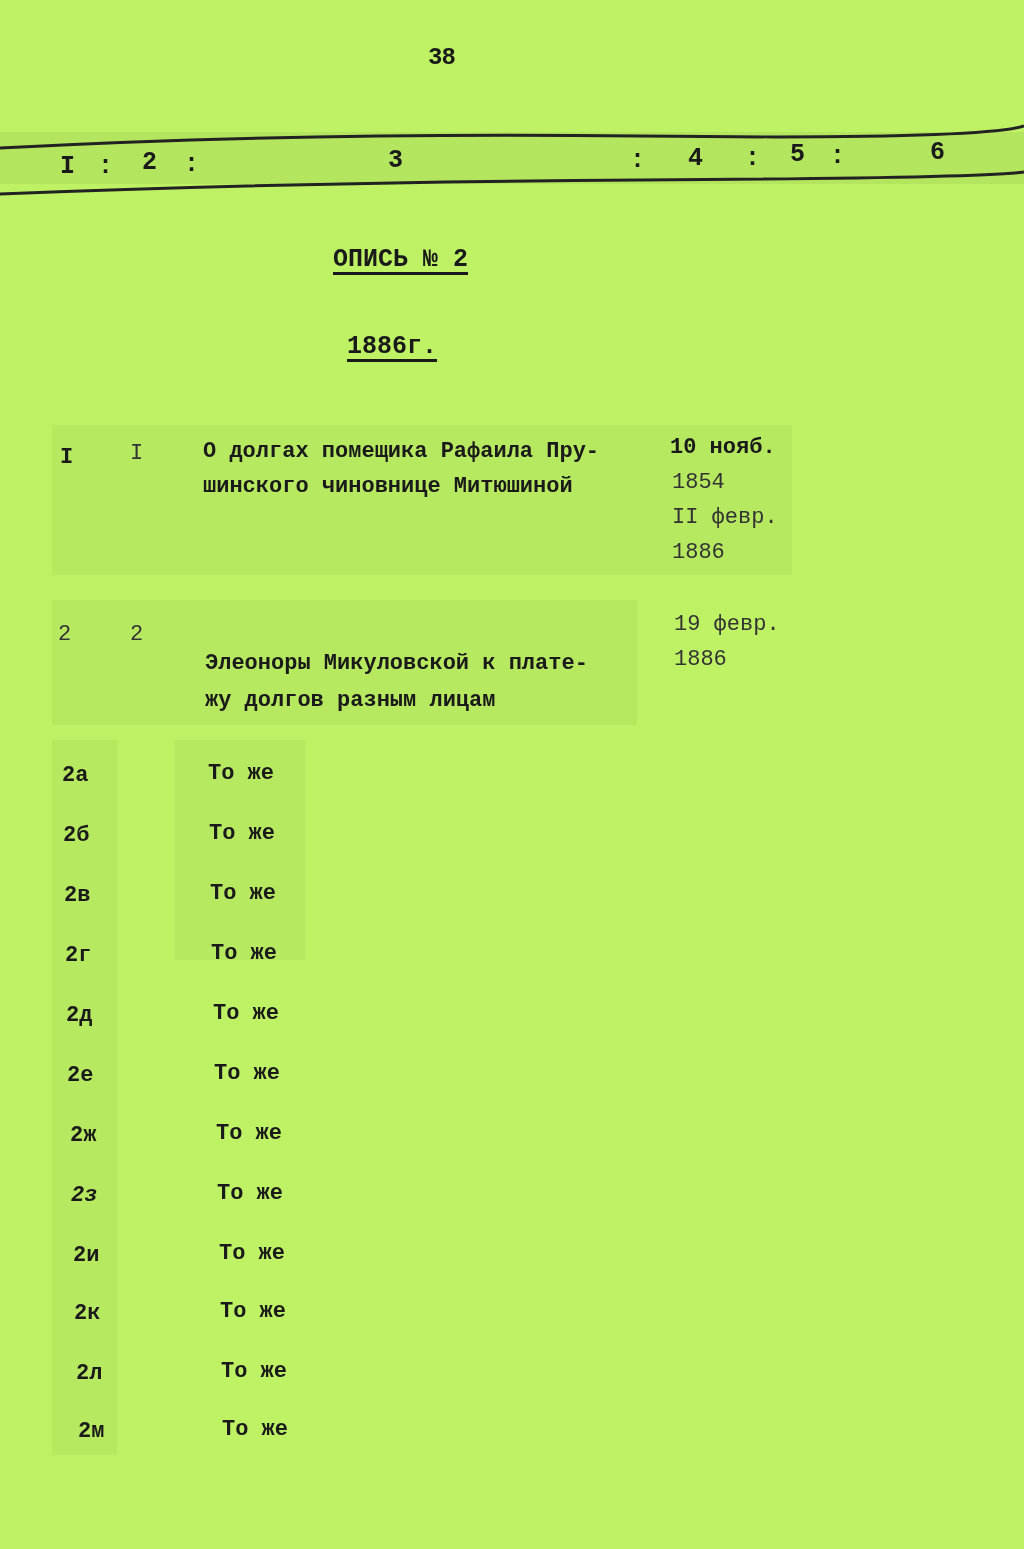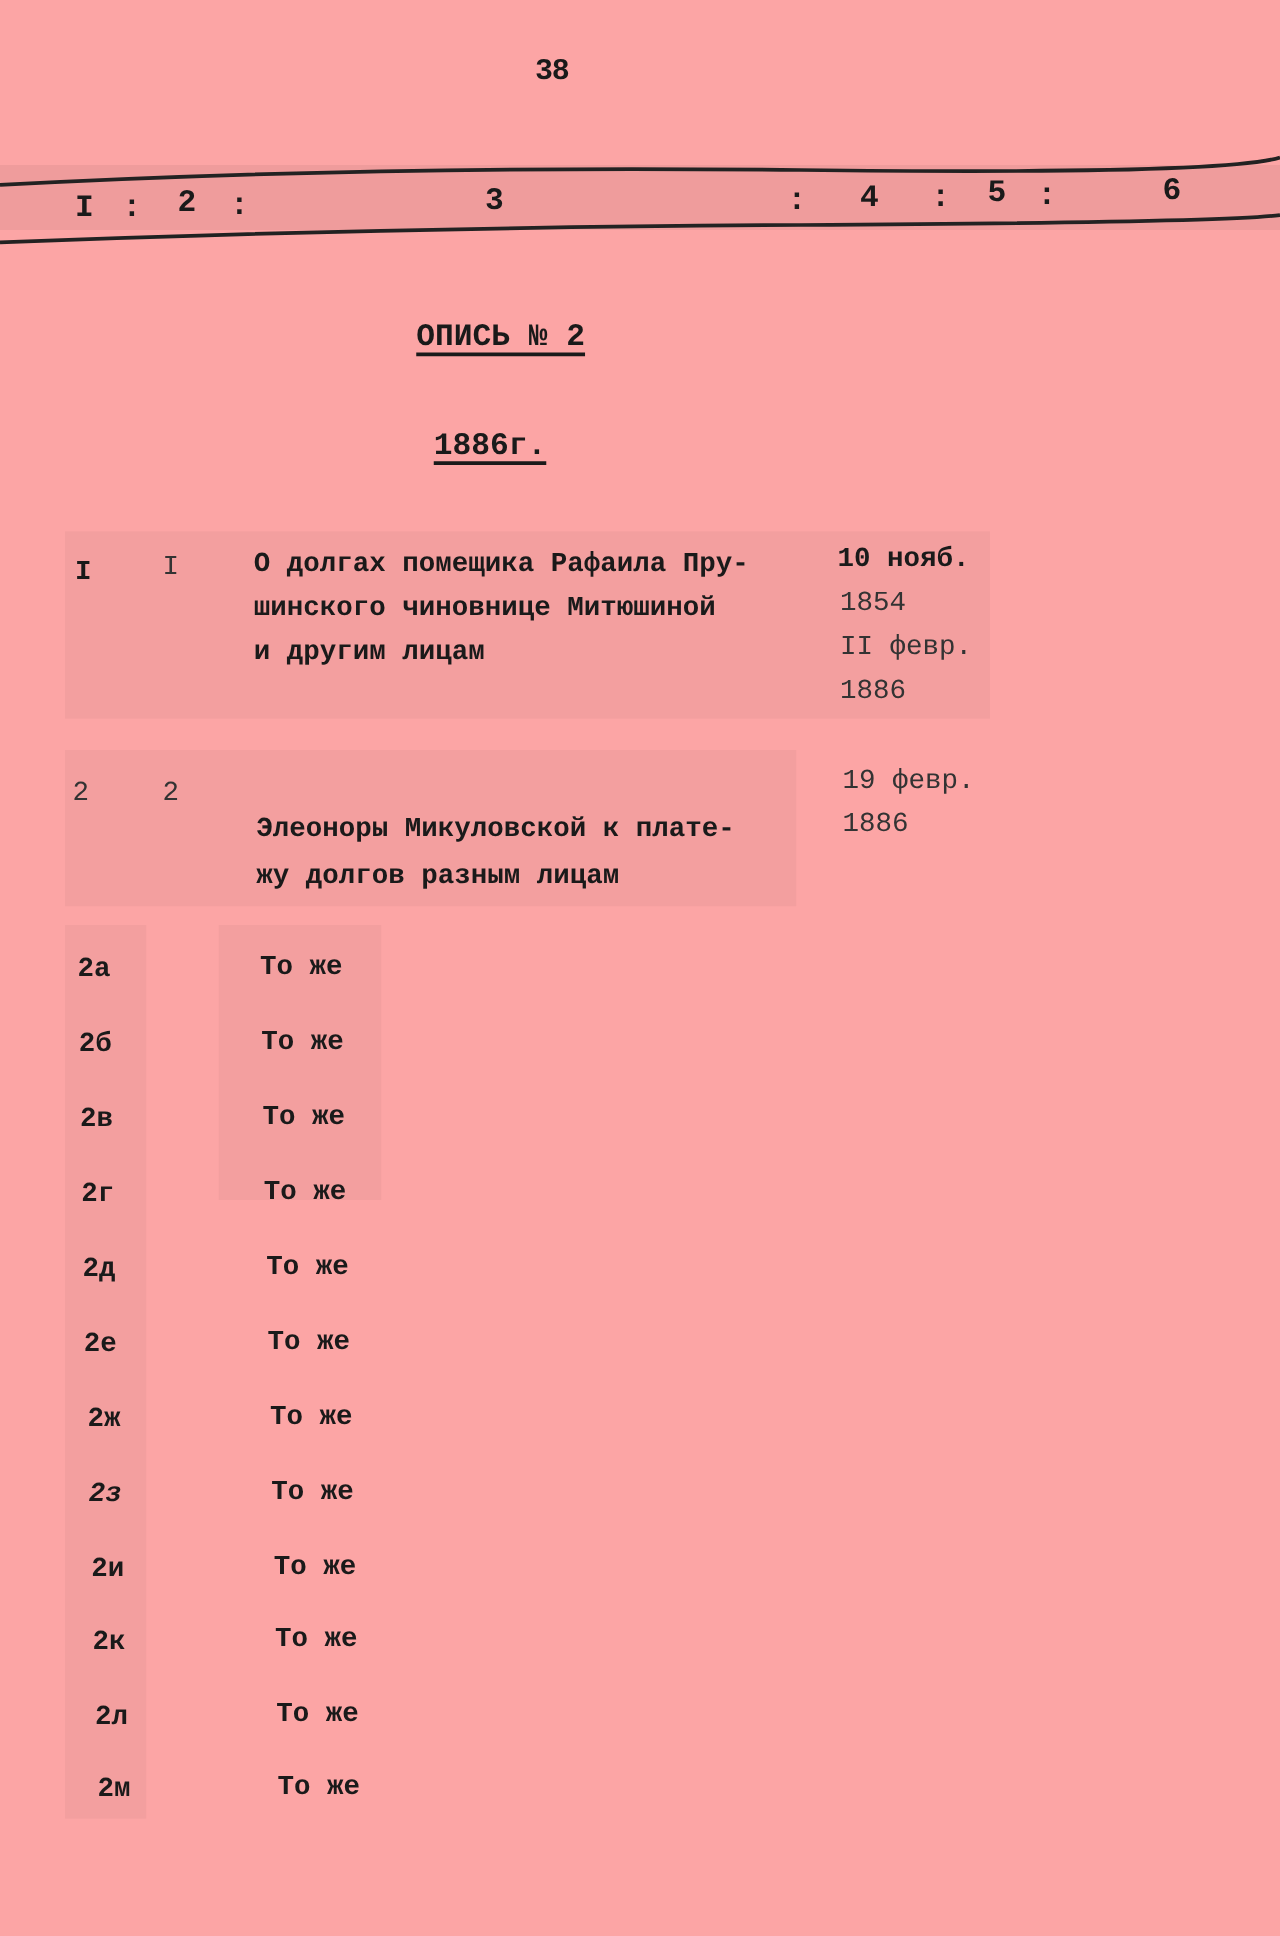--- a/index.html
+++ b/index.html
@@ -11,21 +11,21 @@
       width: 1024px;
       height: 1549px;
       position: relative;
       overflow: hidden;
       font-family: "Liberation Mono", "DejaVu Sans Mono", monospace;
       color: #1a1a1a;
     }
     .page {
       position: absolute;
       inset: 0;
-      background: #fca5a5;
+      background: #bef264;
     }
     .scan-smudge {
       position: absolute;
       background: rgba(0,0,0,0.035);
       pointer-events: none;
     }
     .page-number {
       position: absolute;
       left: 428px;
       top: 44px;
@@ -49,21 +49,20 @@
       top: 138px;
       font-size: 25px;
       font-weight: bold;
     }
     .title {
       position: absolute;
       font-weight: bold;
       text-decoration: underline;
       text-decoration-thickness: 3px;
       text-underline-offset: 6px;
-      margin-top: 10px;
     }
     .title-main { left: 333px; top: 245px; font-size: 25px; }
     .title-year { left: 347px; top: 332px; font-size: 25px; }
     .cell {
       position: absolute;
       font-size: 22px;
       font-weight: bold;
       line-height: 35px;
       white-space: pre;
     }
@@ -100,21 +99,20 @@
   <div class="col-head" style="left:830px;top:142px;">:</div>
   <div class="col-head" style="left:930px;top:138px;">6</div>
 
   <div class="title title-main">ОПИСЬ № 2</div>
   <div class="title title-year">1886г.</div>
 
   <div class="cell" style="left:60px;top:440px;">I</div>
   <div class="cell light" style="left:130px;top:436px;">I</div>
   <div class="cell" style="left:203px;top:434px;">О долгах помещика Рафаила Пру-</div>
   <div class="cell" style="left:203px;top:469px;">шинского чиновнице Митюшиной</div>
-  <div class="cell" style="left:203px;top:504px;">и другим лицам</div>
   <div class="cell" style="left:670px;top:430px;">10 нояб.</div>
   <div class="cell light" style="left:672px;top:465px;">1854</div>
   <div class="cell light" style="left:672px;top:500px;">II февр.</div>
   <div class="cell light" style="left:672px;top:535px;">1886</div>
 
   <div class="cell light" style="left:58px;top:617px;">2</div>
   <div class="cell light" style="left:130px;top:617px;">2</div>
   <div class="cell" style="left:205px;top:646px;">Элеоноры Микуловской к плате-</div>
   <div class="cell" style="left:205px;top:683px;">жу долгов разным лицам</div>
   <div class="cell light" style="left:674px;top:607px;">19 февр.</div>

